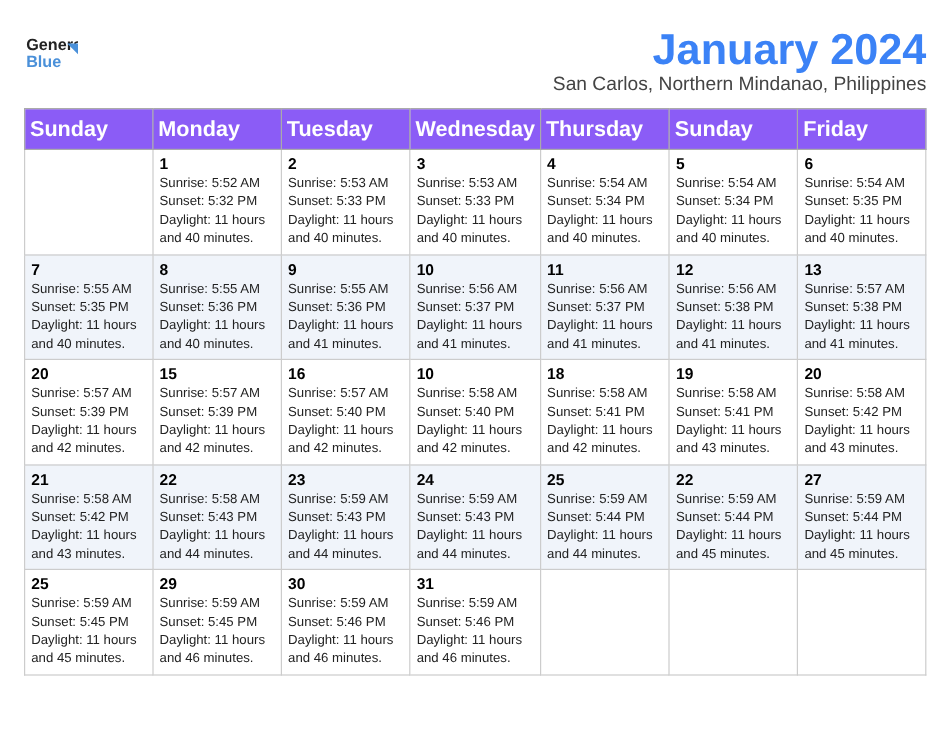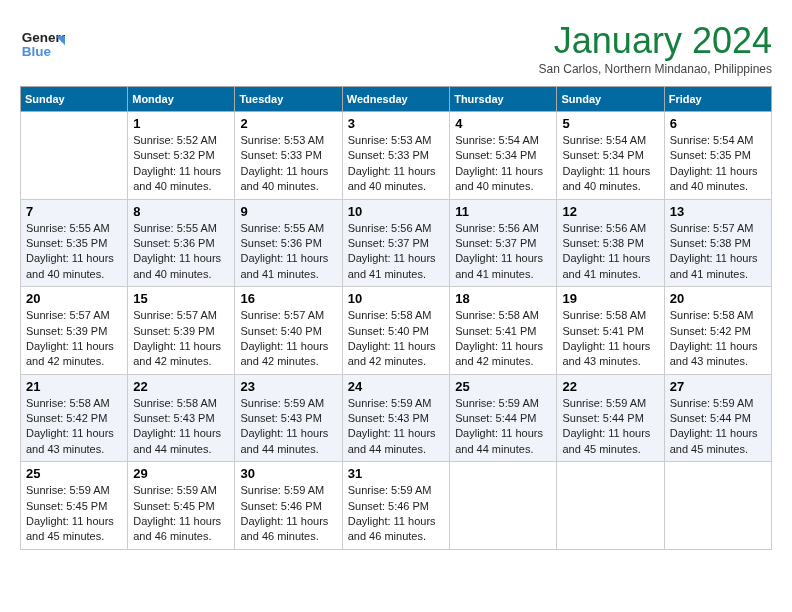--- a/index.html
+++ b/index.html
@@ -14,38 +14,38 @@
       display: flex;
       justify-content: space-between;
       align-items: flex-start;
       margin-bottom: 10px;
     }
     .title-block {
       text-align: right;
     }
     .month-title {
       font-size: 36px;
-      font-weight: normal;
-      color: #15803d;
+      font-weight: bold;
+      color: #3b82f6;
     }
     .subtitle {
-      font-size: 12px;
+      font-size: 16px;
       color: #444;
     }
     .calendar {
       width: 100%;
       border-collapse: collapse;
       font-size: 11px;
     }
     .calendar th {
-      background: #0369a1;
+      background: #8b5cf6;
       color: #fff;
       padding: 6px 4px;
       text-align: left;
-      font-size: 11px;
+      font-size: 18px;
       font-weight: bold;
       border: 1px solid #aaa;
     }
     .calendar td {
       border: 1px solid #ccc;
       padding: 4px 5px;
       vertical-align: top;
       min-height: 80px;
       width: 108px;
       background: #fff;

